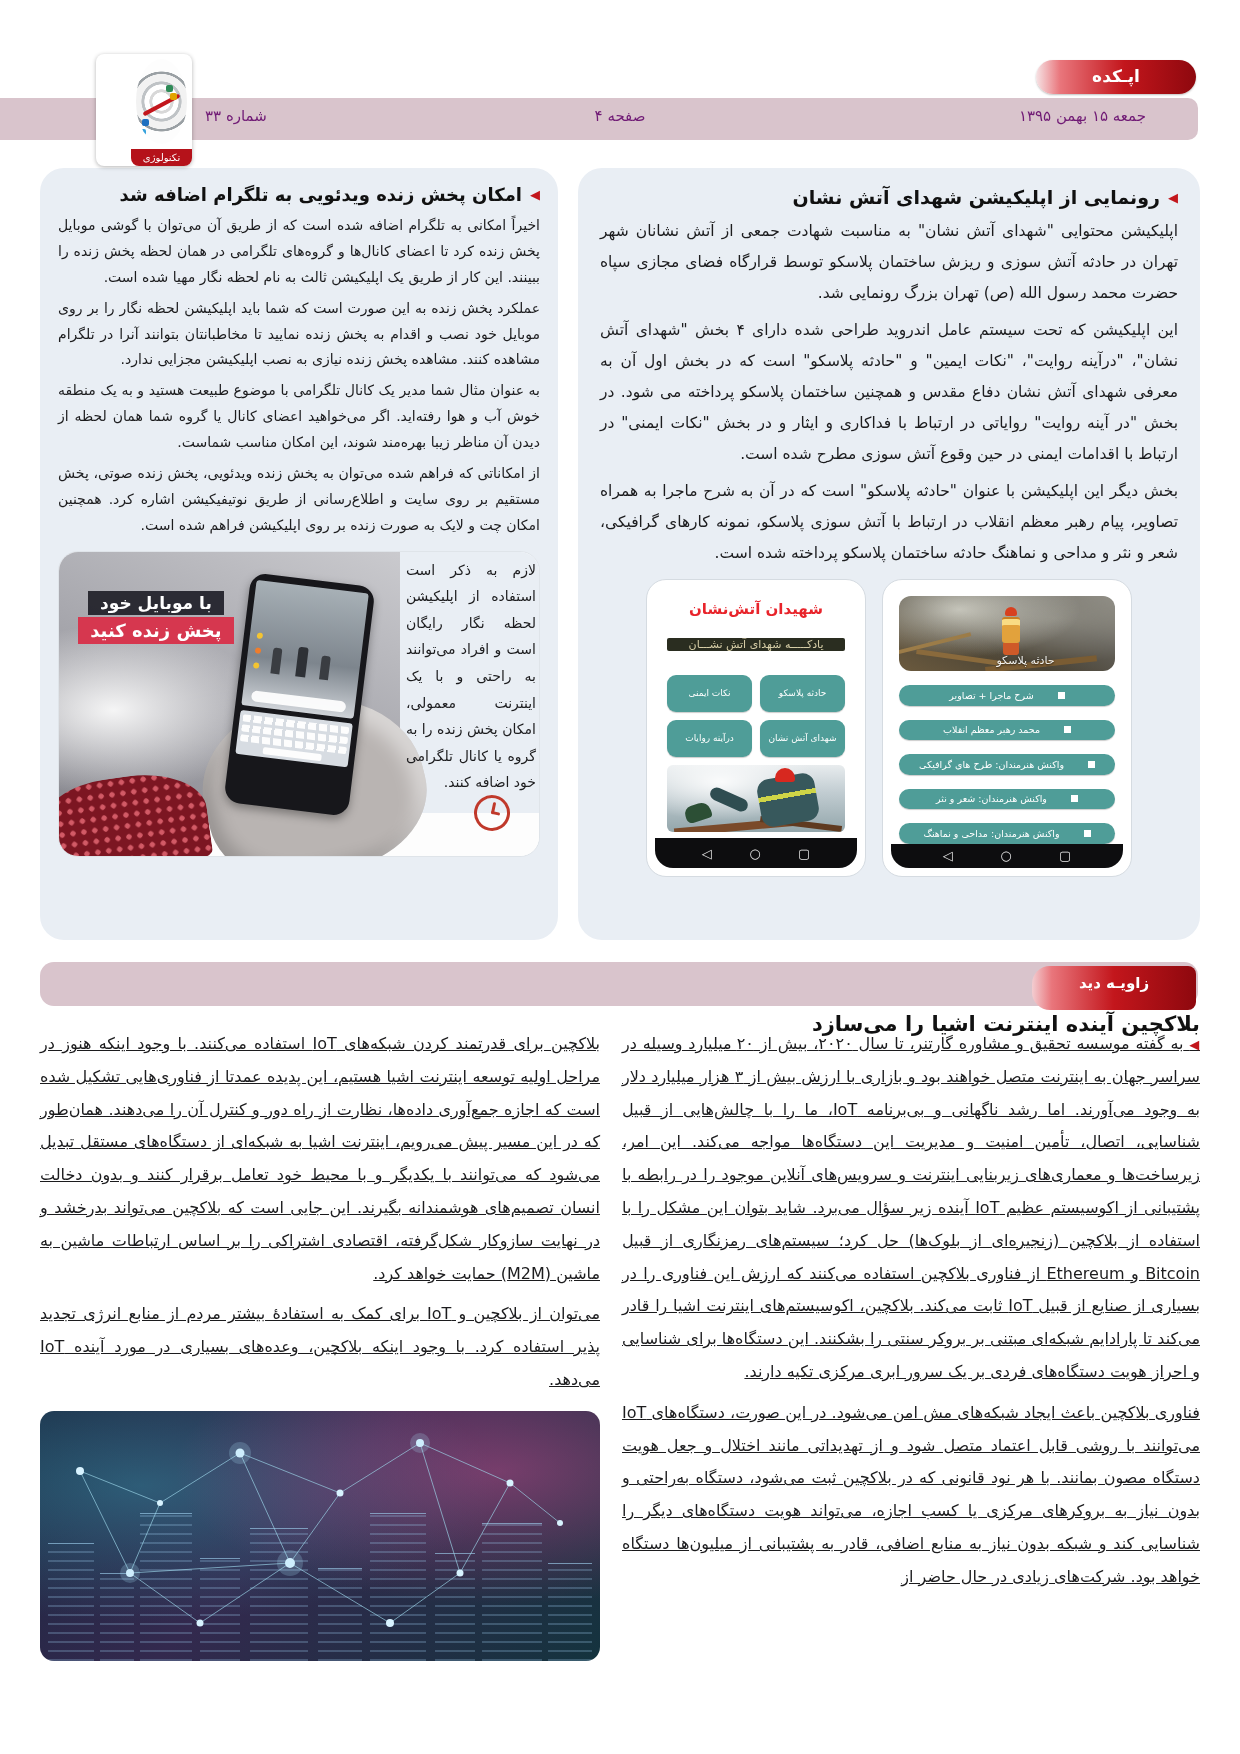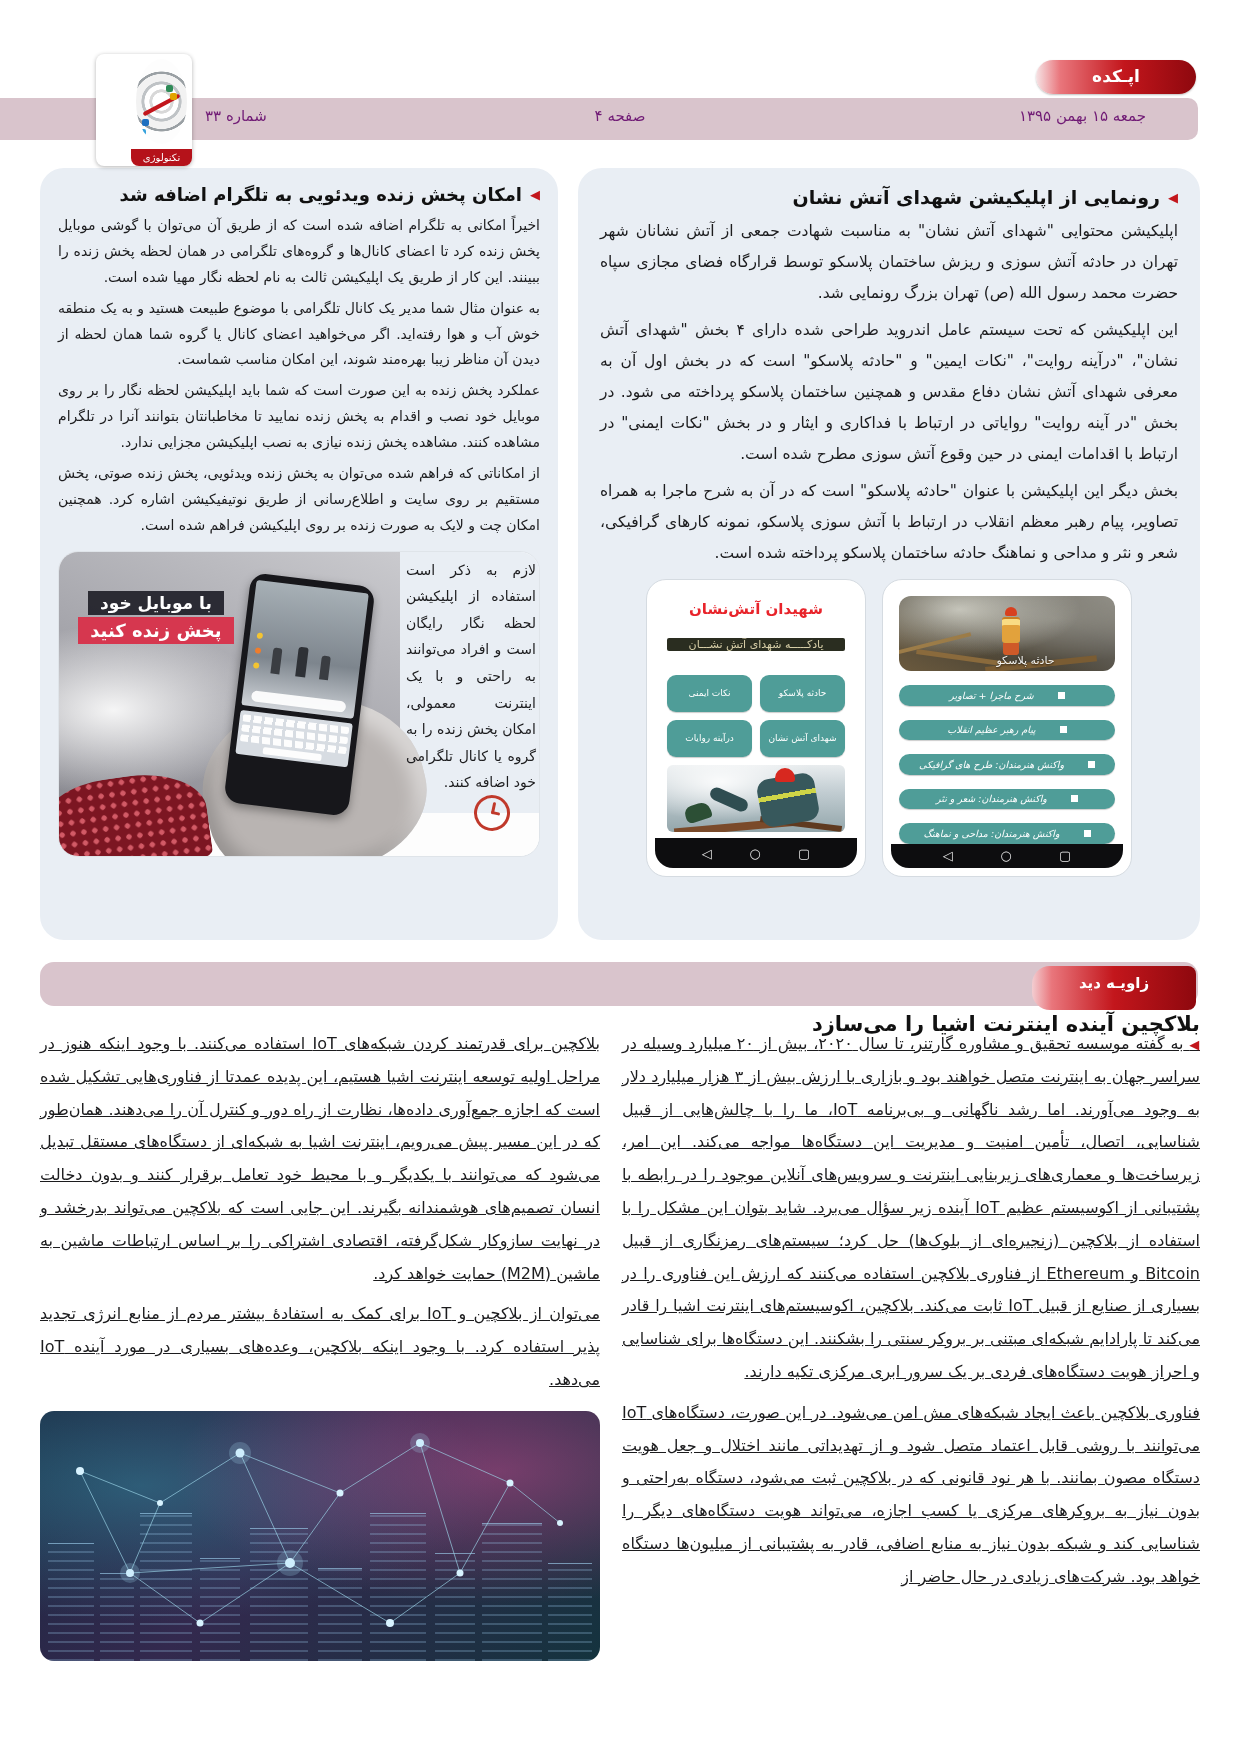--- a/index.html
+++ b/index.html
@@ -64,21 +64,21 @@
   .debris.w3 { left:-4%; bottom:34%; width:38%; height:4px; transform:rotate(-14deg); background:#9c7c48; }
   .ff { position:absolute; left:47%; top:14%; width:20px; height:52px; }
   .ff-helmet { width:12px; height:9px; background:#d8401f; border-radius:6px 6px 2px 2px; margin:0 auto; }
   .ff-body { width:18px; height:26px; background:#e2a23c; border-top:2px solid #c97f22;
     box-shadow:inset 0 6px 0 rgba(255,235,150,.8); margin:1px auto 0; border-radius:3px; }
   .ff-legs { width:16px; height:12px; background:#cf5a28; margin:0 auto; border-radius:0 0 3px 3px; }
   .ph-hero-caption { position:absolute; right:28%; bottom:4px; color:#f3f3f0; font-size:11px;
     text-shadow:0 1px 2px rgba(0,0,0,.7); }
   .ph-btn { display:flex; align-items:center; justify-content:center; gap:24px;
     height:25px; margin-top:14px; border-radius:13px; background:#4f9d98; color:#fff;
-    font-size:9.5px; box-shadow:0 1px 1px rgba(0,0,0,.2);font-style:italic; }
+    font-size:9.5px; box-shadow:0 1px 1px rgba(0,0,0,.2); }
   .ph-btn .sq { width:7px; height:7px; background:#fff; flex:0 0 auto; }
   .ph-nav { margin:auto -8px -8px -8px; height:30px; background:#0d0d0f;
     border-radius:0 0 18px 18px; display:flex; align-items:center; justify-content:space-around;
     color:#e8e8e8; font-size:13px; direction:ltr; padding:0 28px; }
   .ph-title { color:#e8242b; font-weight:bold; font-size:15px; text-align:center; margin:4px 0 5px; }
   .ph-strip { height:13px; margin:15px 4px; background:#2a2d20; color:#d8cfa8; font-size:11px;
     display:flex; align-items:center; justify-content:center; overflow:hidden; border-radius:2px; }
   .ph-grid { display:grid; grid-template-columns:1fr 1fr; gap:8px; margin:9px 4px 0; }
   .tile { height:37px; border-radius:9px; background:#4f9d98; color:#fff; font-size:9px;
     display:flex; align-items:center; justify-content:center; text-align:center;
@@ -221,21 +221,21 @@
               <div class="ff-legs"></div>
           </div>
           <span class="ph-hero-caption">حادثه پلاسکو</span>
         </div>
         <div class="ph-btn">
             <span class="sq"></span>
             <span>شرح ماجرا + تصاویر</span>
           </div>
         <div class="ph-btn">
             <span class="sq"></span>
-            <span>پیام رهبر عظیم انقلاب</span>
+            <span>محمد رهبر معظم انقلاب</span>
           </div>
         <div class="ph-btn">
             <span class="sq"></span>
             <span>واکنش هنرمندان: طرح های گرافیکی</span>
           </div>
         <div class="ph-btn">
             <span class="sq"></span>
             <span>واکنش هنرمندان: شعر و نثر</span>
           </div>
         <div class="ph-btn">
@@ -274,22 +274,22 @@
       </div>
     </div>
   </div>
 
   <div class="card card-telegram">
     <div class="title-row">
       <span class="bullet">◀</span>
       <h2 class="art-title">امکان پخش زنده ویدئویی به تلگرام اضافه شد</h2>
     </div>
     <p class="body">اخیراً امکانی به تلگرام اضافه شده است که از طریق آن می‌توان با گوشی موبایل پخش زنده کرد تا اعضای کانال‌ها و گروه‌های تلگرامی در همان لحظه پخش زنده را ببینند. این کار از طریق یک اپلیکیشن ثالث به نام لحظه نگار مهیا شده است.</p>
+    <p class="body">عملکرد پخش زنده به این صورت است که شما باید اپلیکیشن لحظه نگار را بر روی موبایل خود نصب و اقدام به پخش زنده نمایید تا مخاطبانتان بتوانند آنرا در تلگرام مشاهده کنند. مشاهده پخش زنده نیازی به نصب اپلیکیشن مجزایی ندارد.</p>
     <p class="body">به عنوان مثال شما مدیر یک کانال تلگرامی با موضوع طبیعت هستید و به یک منطقه خوش آب و هوا رفته‌اید. اگر می‌خواهید اعضای کانال یا گروه شما همان لحظه از دیدن آن مناظر زیبا بهره‌مند شوند، این امکان مناسب شماست.</p>
-    <p class="body">عملکرد پخش زنده به این صورت است که شما باید اپلیکیشن لحظه نگار را بر روی موبایل خود نصب و اقدام به پخش زنده نمایید تا مخاطبانتان بتوانند آنرا در تلگرام مشاهده کنند. مشاهده پخش زنده نیازی به نصب اپلیکیشن مجزایی ندارد.</p>
     <p class="body">از امکاناتی که فراهم شده می‌توان به پخش زنده ویدئویی، پخش زنده صوتی، پخش مستقیم بر روی سایت و اطلاع‌رسانی از طریق نوتیفیکیشن اشاره کرد. همچنین امکان چت و لایک به صورت زنده بر روی اپلیکیشن فراهم شده است.</p>
 
     <div class="media-row">
       <div class="promo-image">
         <div class="pi-gray"></div>
         <div class="pi-bottomstrip"></div>
         <div class="pi-textzone"></div>
         <div class="hand"></div>
         <div class="pi-phone">
           <div class="pi-screen">

